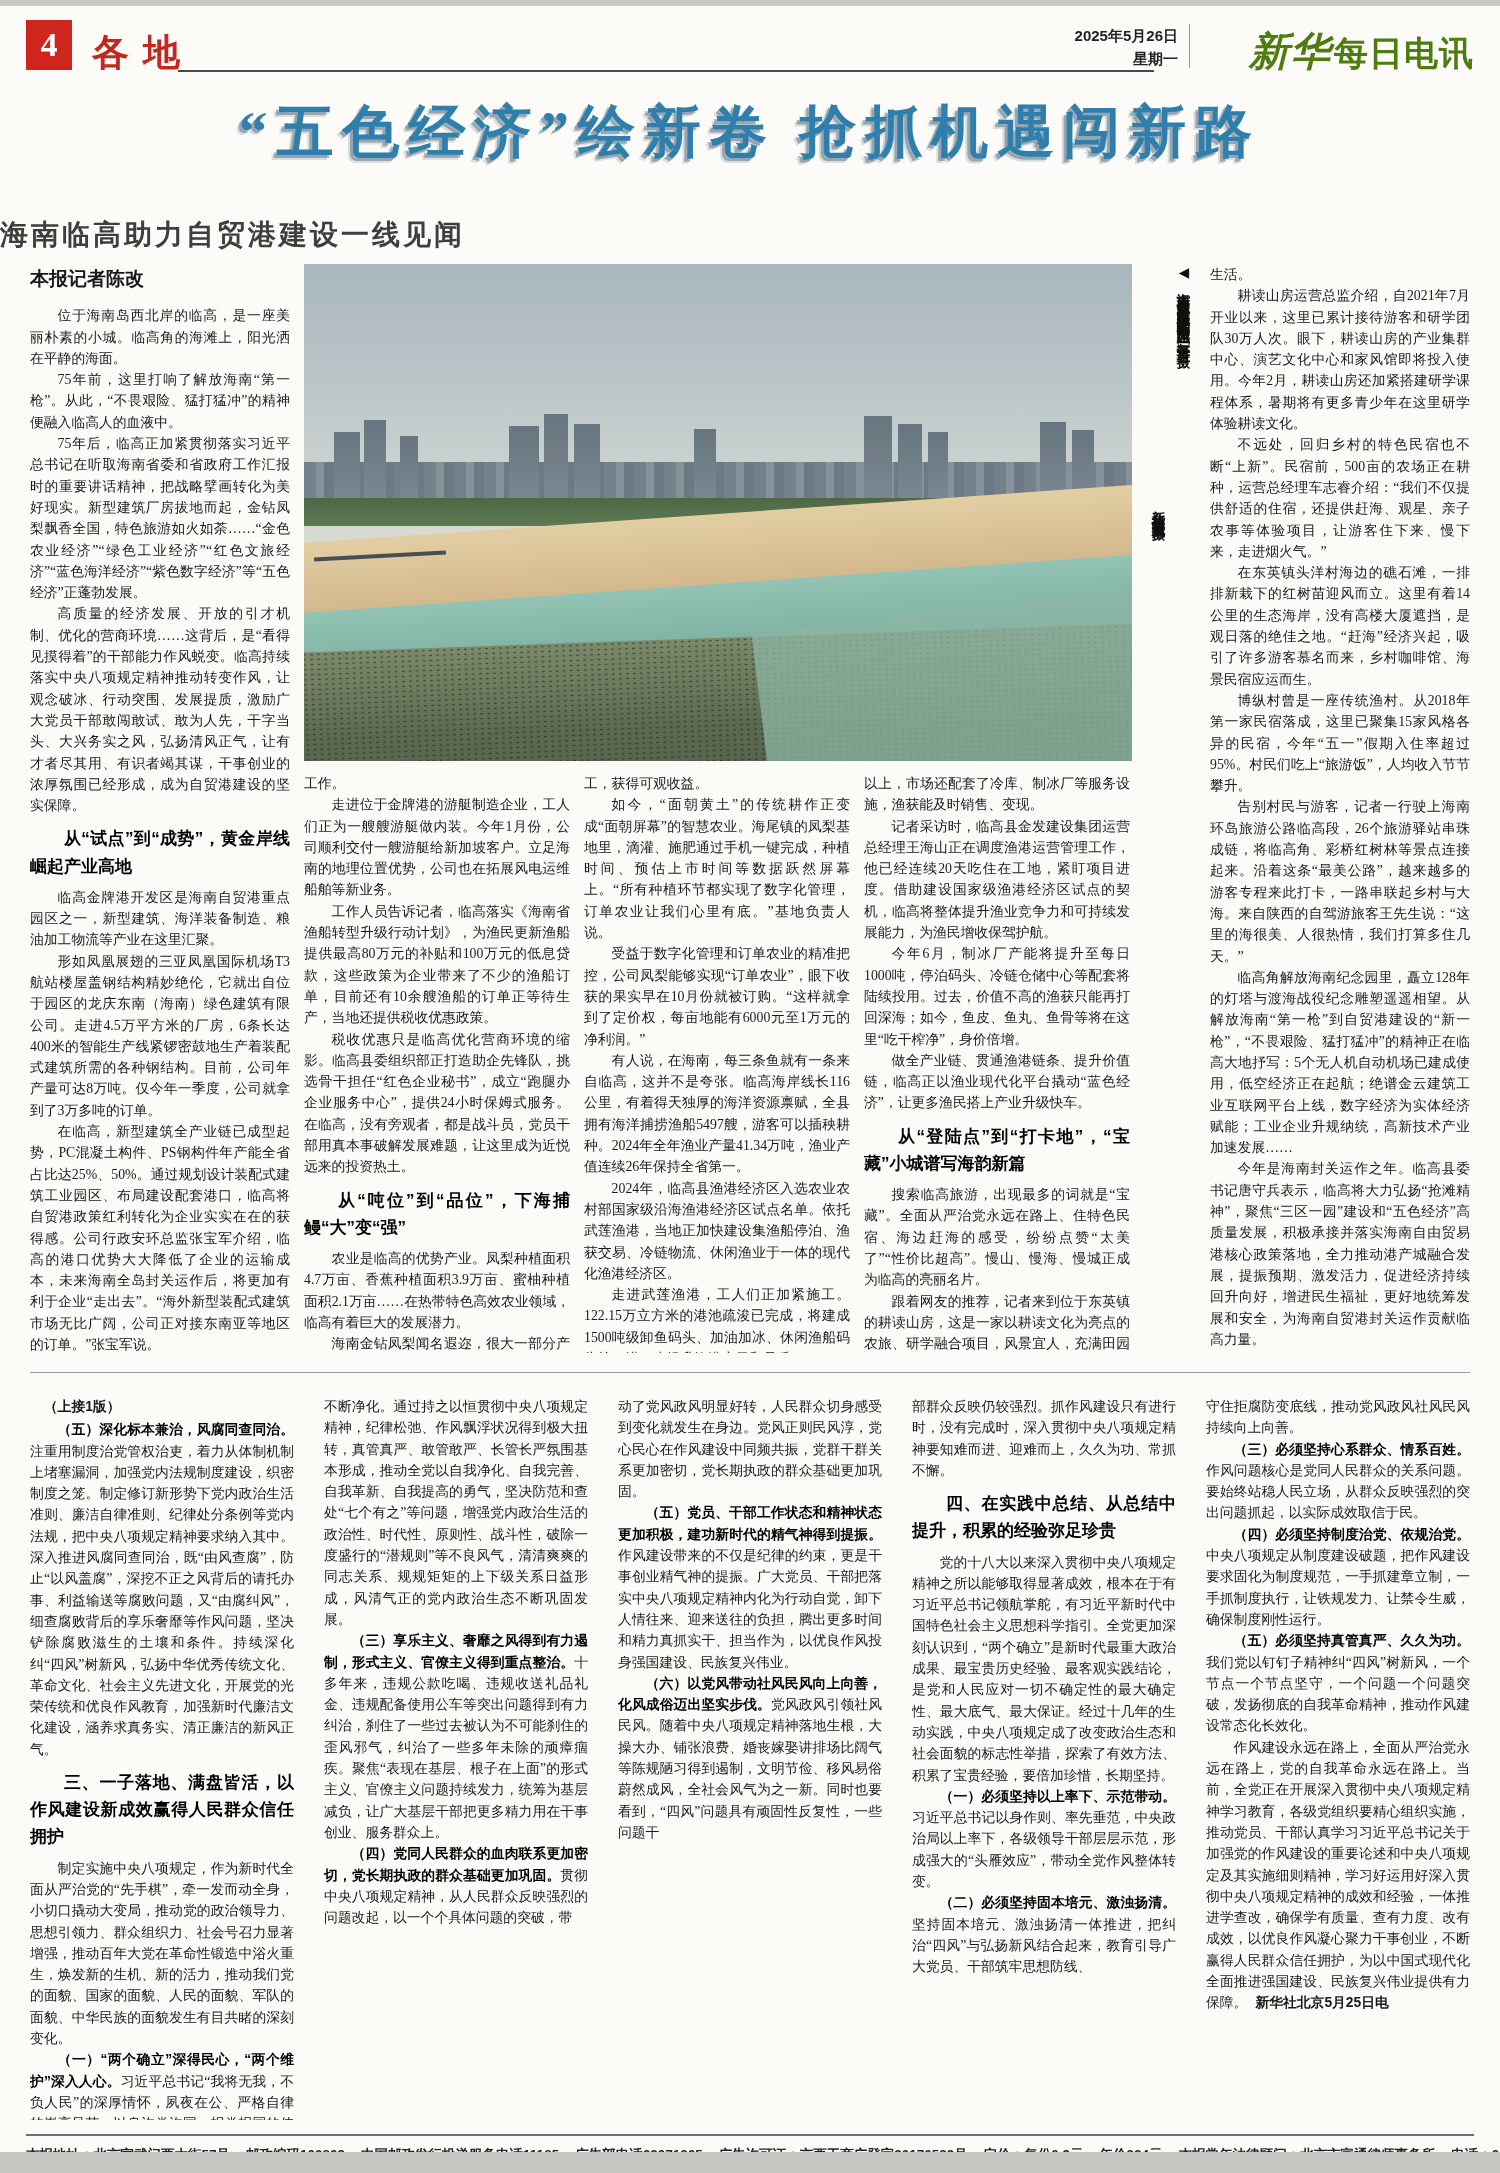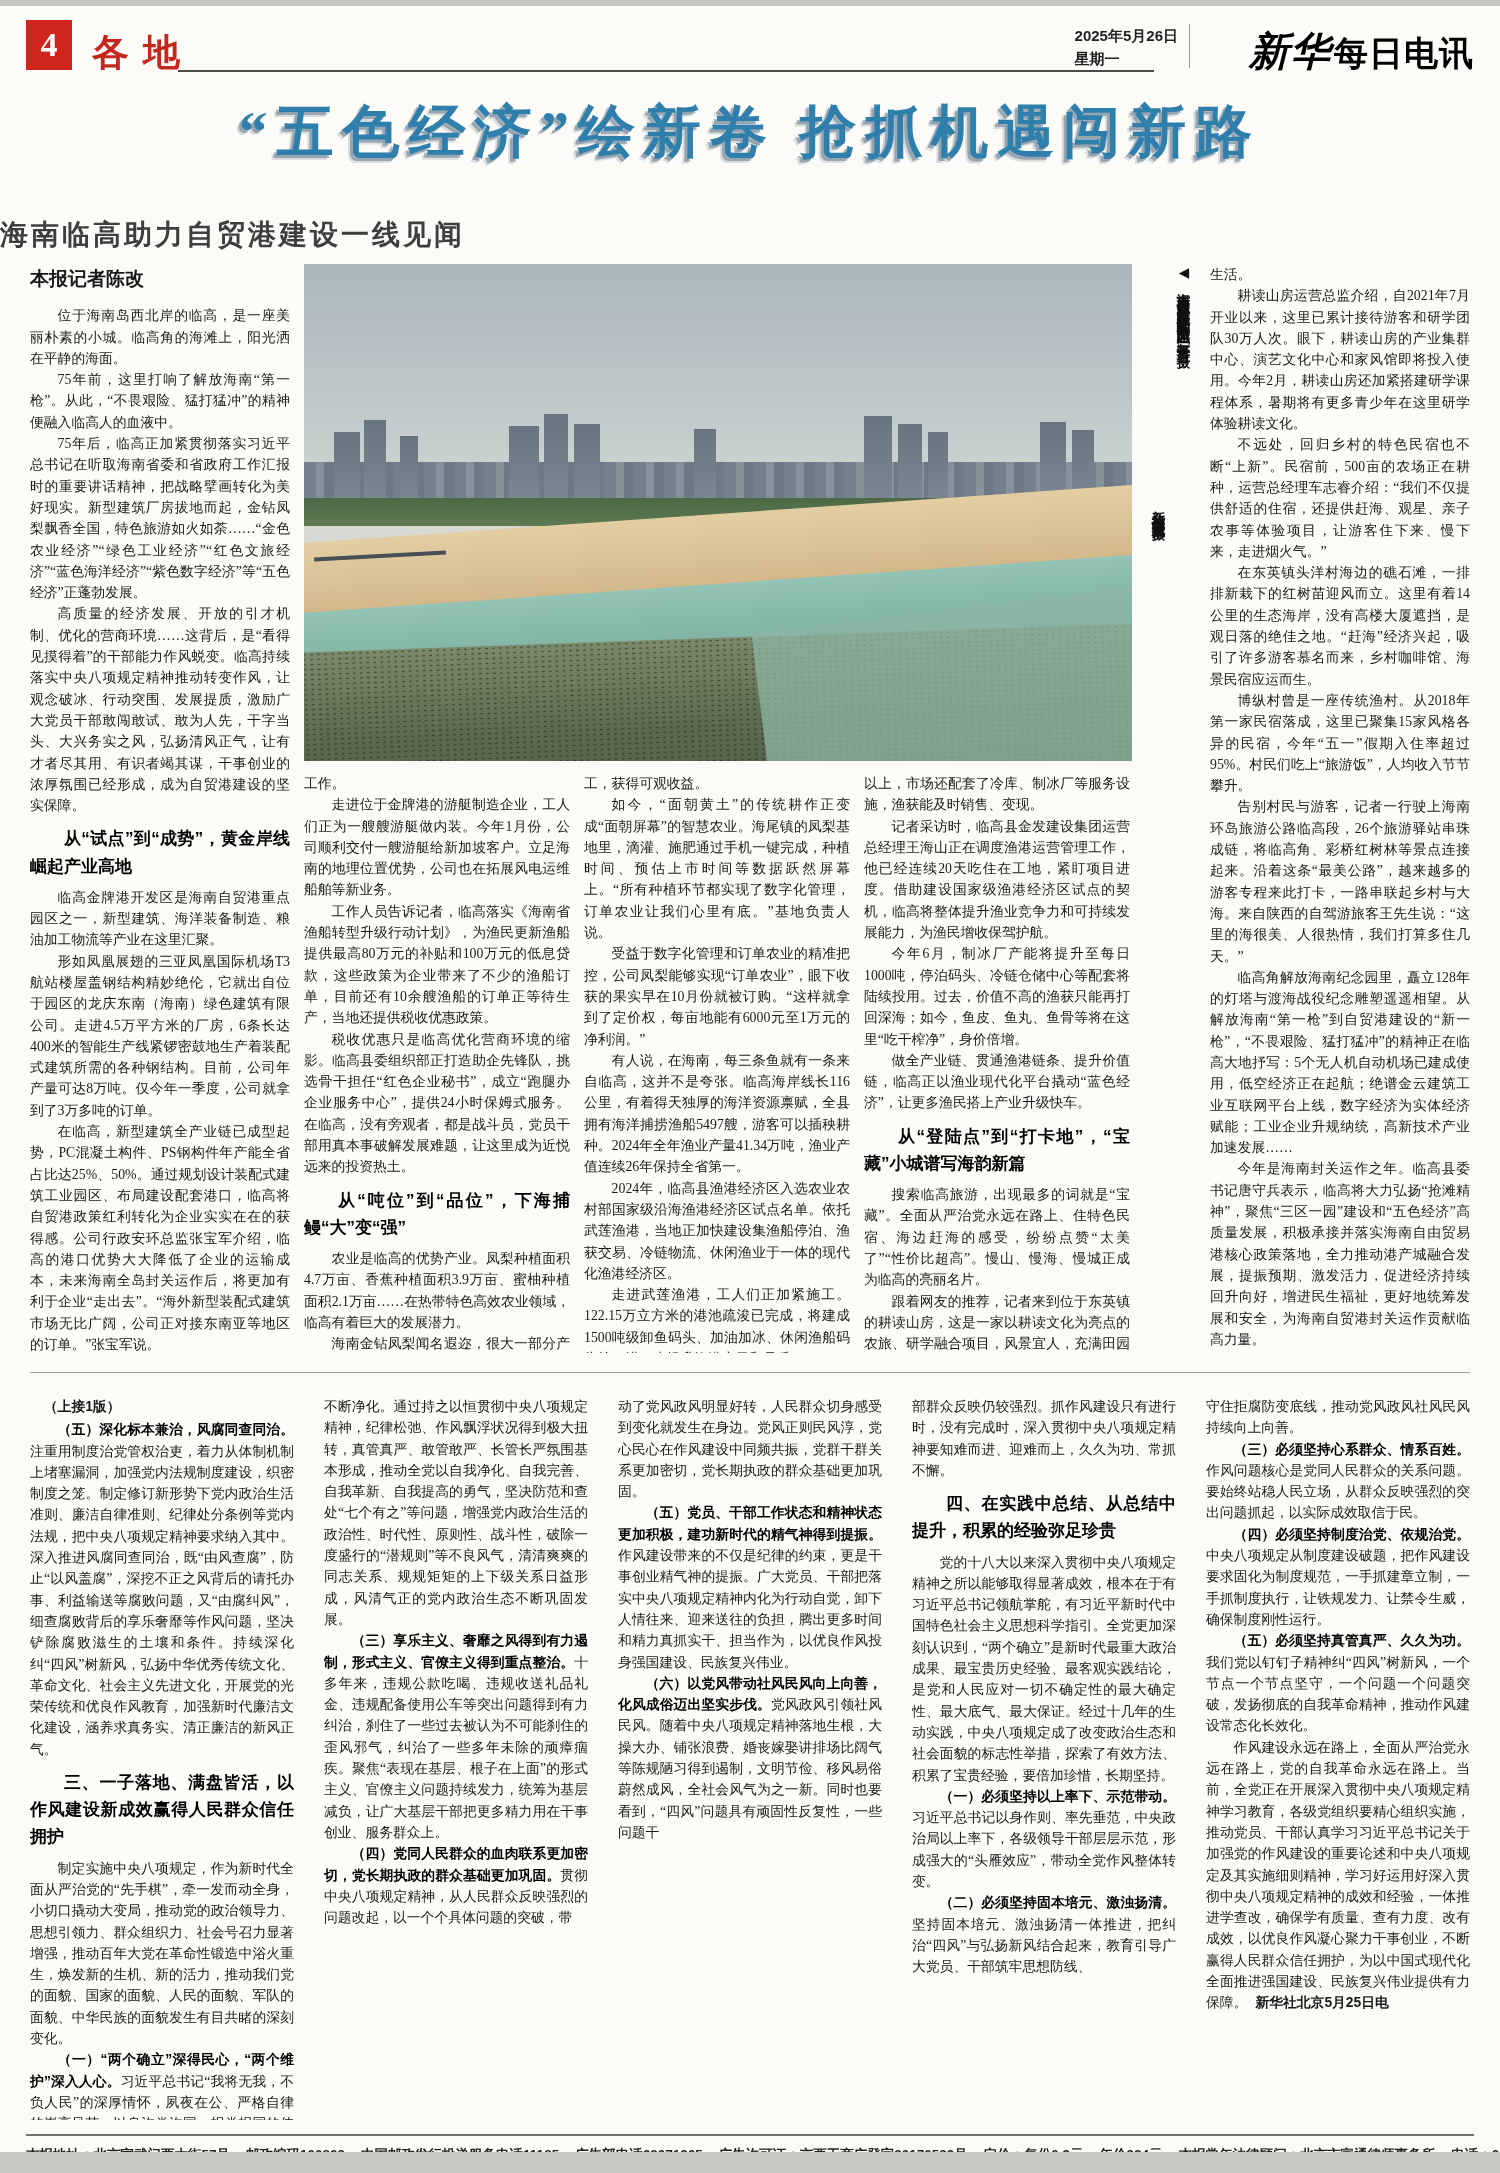--- a/index.html
+++ b/index.html
@@ -4,23 +4,23 @@
 <style>
   html,body{margin:0;padding:0}
   body{width:1500px;height:2173px;background:#c8c7c3;font-family:"Liberation Serif","DejaVu Serif",serif;position:relative}
   .page{position:absolute;left:0;top:6px;width:1500px;height:2146px;background:#fcfbf7;color:#1b1b1b;overflow:hidden}
 
   
   .hdr{position:absolute;left:26px;top:14px;right:26px;height:52px}
   .pnum{position:absolute;left:0;top:0;width:46px;height:50px;background:#d0251d;color:#fff;font-size:34px;font-weight:bold;text-align:center;line-height:50px}
   .section{position:absolute;left:66px;top:8px;color:#c4271e;font-size:37px;font-weight:900;letter-spacing:14px;font-family:"Liberation Sans","DejaVu Sans",sans-serif}
   .hline{position:absolute;left:152px;right:320px;bottom:0;height:2px;background:#4a4a4a}
-  .dateblk{position:absolute;right:296px;top:4px;text-align:left;font-size:15px;font-weight:bold;line-height:1.55;font-family:"Liberation Sans","DejaVu Sans",sans-serif;color:#222}
+  .dateblk{position:absolute;right:296px;top:4px;text-align:right;font-size:15px;font-weight:bold;line-height:1.55;font-family:"Liberation Sans","DejaVu Sans",sans-serif;color:#222}
   .vd{position:absolute;right:284px;top:4px;width:1px;height:44px;background:#9a9a9a}
-  .masthead{position:absolute;right:0;top:4px;color:#000000;font-weight:900;font-size:34px;letter-spacing:1px;white-space:nowrap}
+  .masthead{position:absolute;right:0;top:4px;color:#4d7c0f;font-weight:900;font-size:34px;letter-spacing:1px;white-space:nowrap}
   .m-script{font-style:italic;font-size:40px;margin-right:3px}
 
   
   .hl{position:absolute;left:0;right:0;top:88px;text-align:center;font-size:57px;font-weight:900;color:#2f7fad;letter-spacing:9px;text-shadow:-3px 3px 0 rgba(42,74,100,.38),-5px 5px 0 rgba(42,74,100,.16);white-space:nowrap}
   .sub{position:absolute;left:0;right:0;top:210px;text-align:left;font-size:28px;color:#3e3e3e;letter-spacing:3px;font-family:"Liberation Sans","DejaVu Sans",sans-serif;font-weight:600}
 
   
   .col{font-size:13.8px;line-height:21.3px;text-align:justify;color:#181818}
   .para{margin:0;text-indent:2em}
   .noind{text-indent:0}

